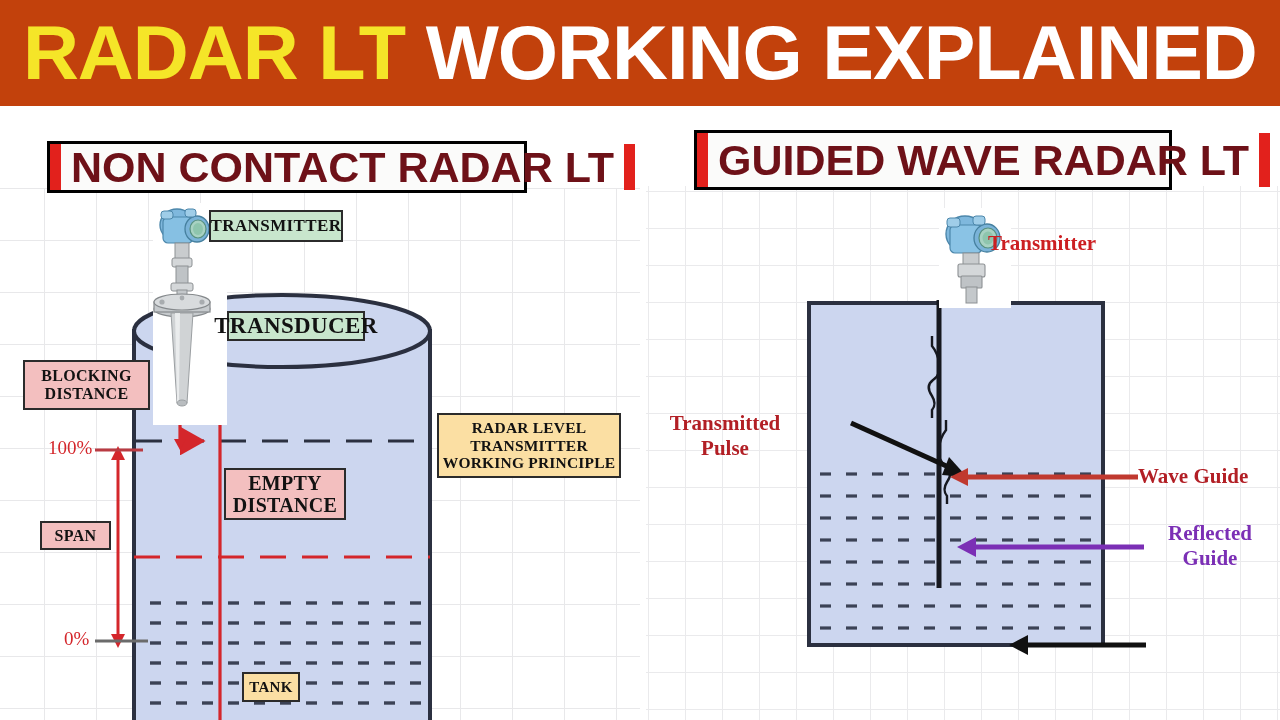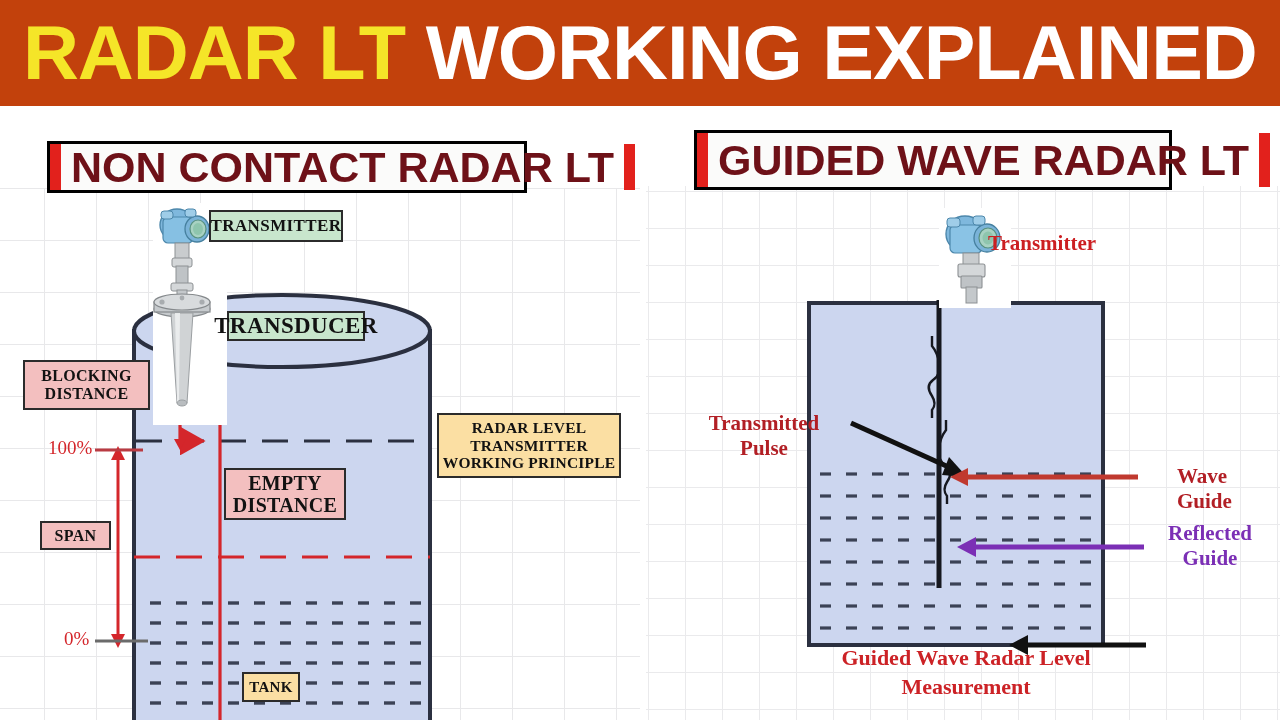--- a/index.html
+++ b/index.html
@@ -157,21 +157,21 @@
   .anno {
     position: absolute;
     font-family: "Liberation Serif", serif;
     font-weight: bold;
     font-size: 21px;
     line-height: 1.18;
     white-space: pre-line;
     z-index: 30;
   }
   .anno-red    { color: #cc1f22; }
-  .anno-darkred{ color: #b21f25; padding-left: 39px; }
+  .anno-darkred{ color: #b21f25; }
   .anno-purple { color: #7b2fb5; }
 
   #caption-gwr {
     position: absolute;
     left: 160px; top: 537px;
     width: 320px;
     text-align: center;
     font-family: "Liberation Serif", serif;
     font-weight: bold;
     font-size: 22px;
@@ -556,15 +556,13 @@
 
   <div class="anno anno-darkred" style="left:4px;top:305px;text-align:center;width:150px;">Transmitted
 Pulse</div>
 
   <div class="anno anno-darkred" style="left:492px;top:358px;">Wave Guide</div>
 
   <div class="anno anno-purple" style="left:498px;top:415px;text-align:center;width:132px;">Reflected
 Guide</div>
 
 
-  <div id="caption-gwr">Guided Wave Radar Level
-Measurement</div>
 </div>
 
 </body></html>

